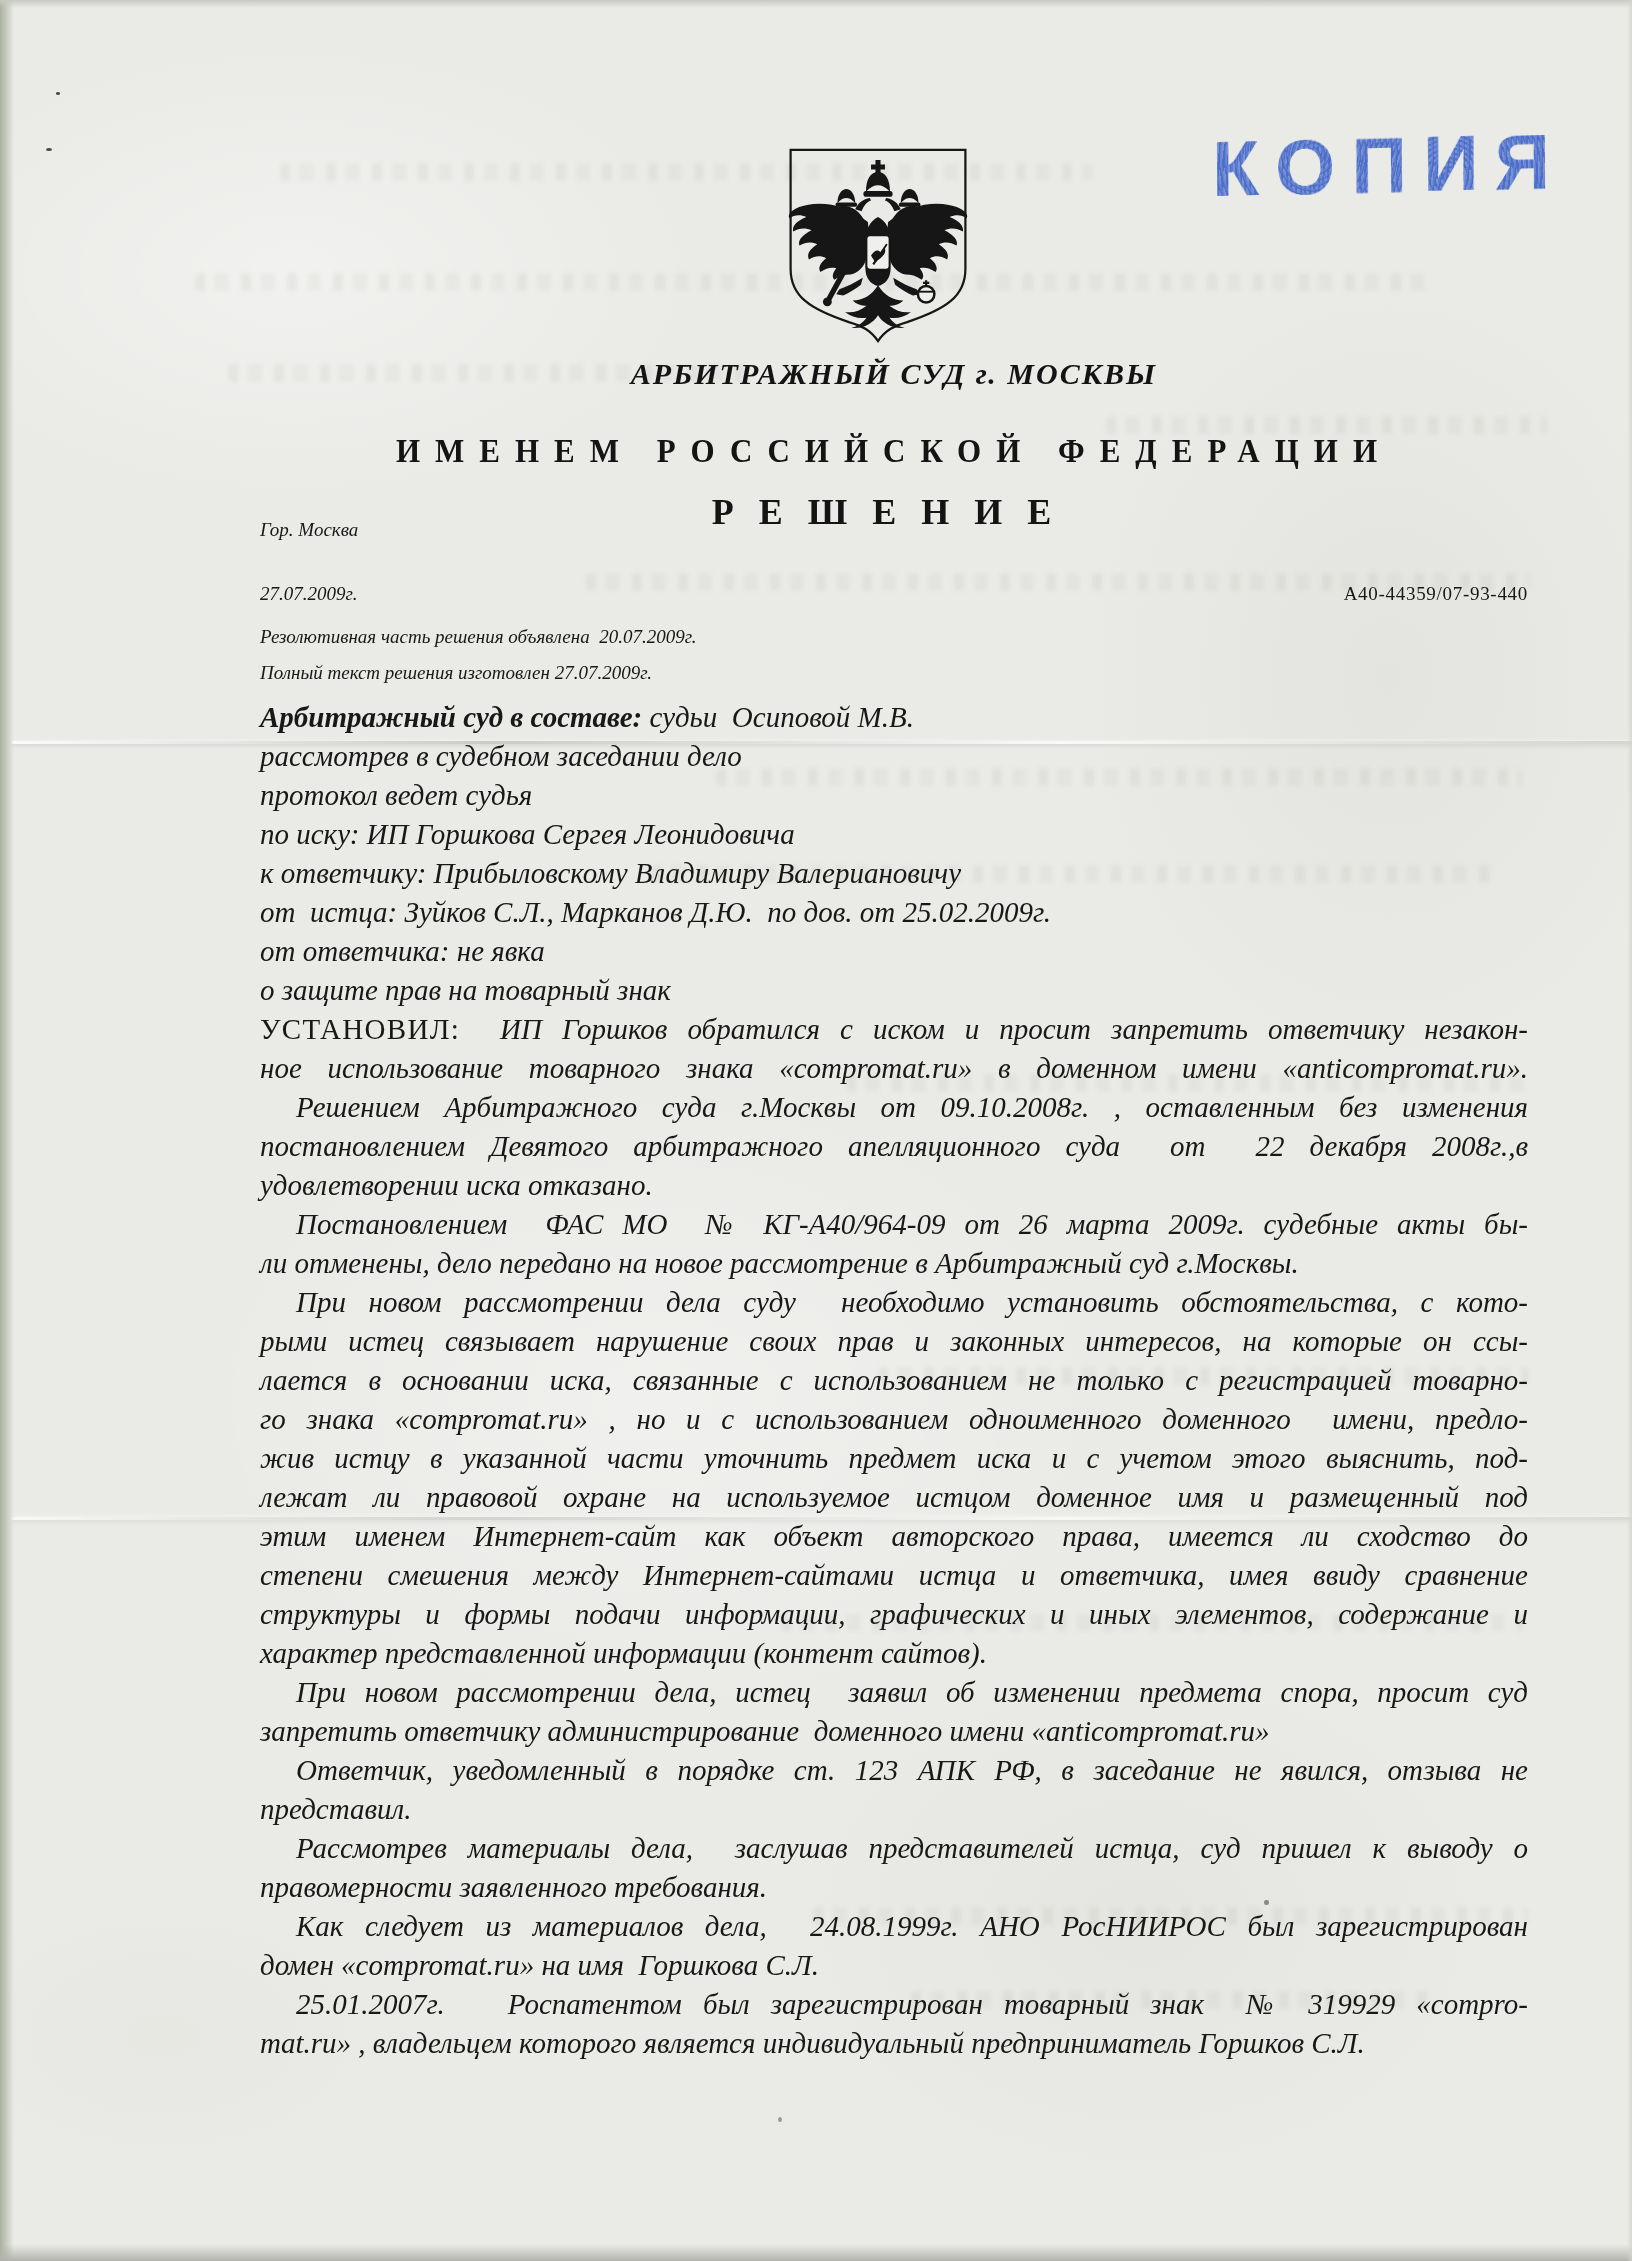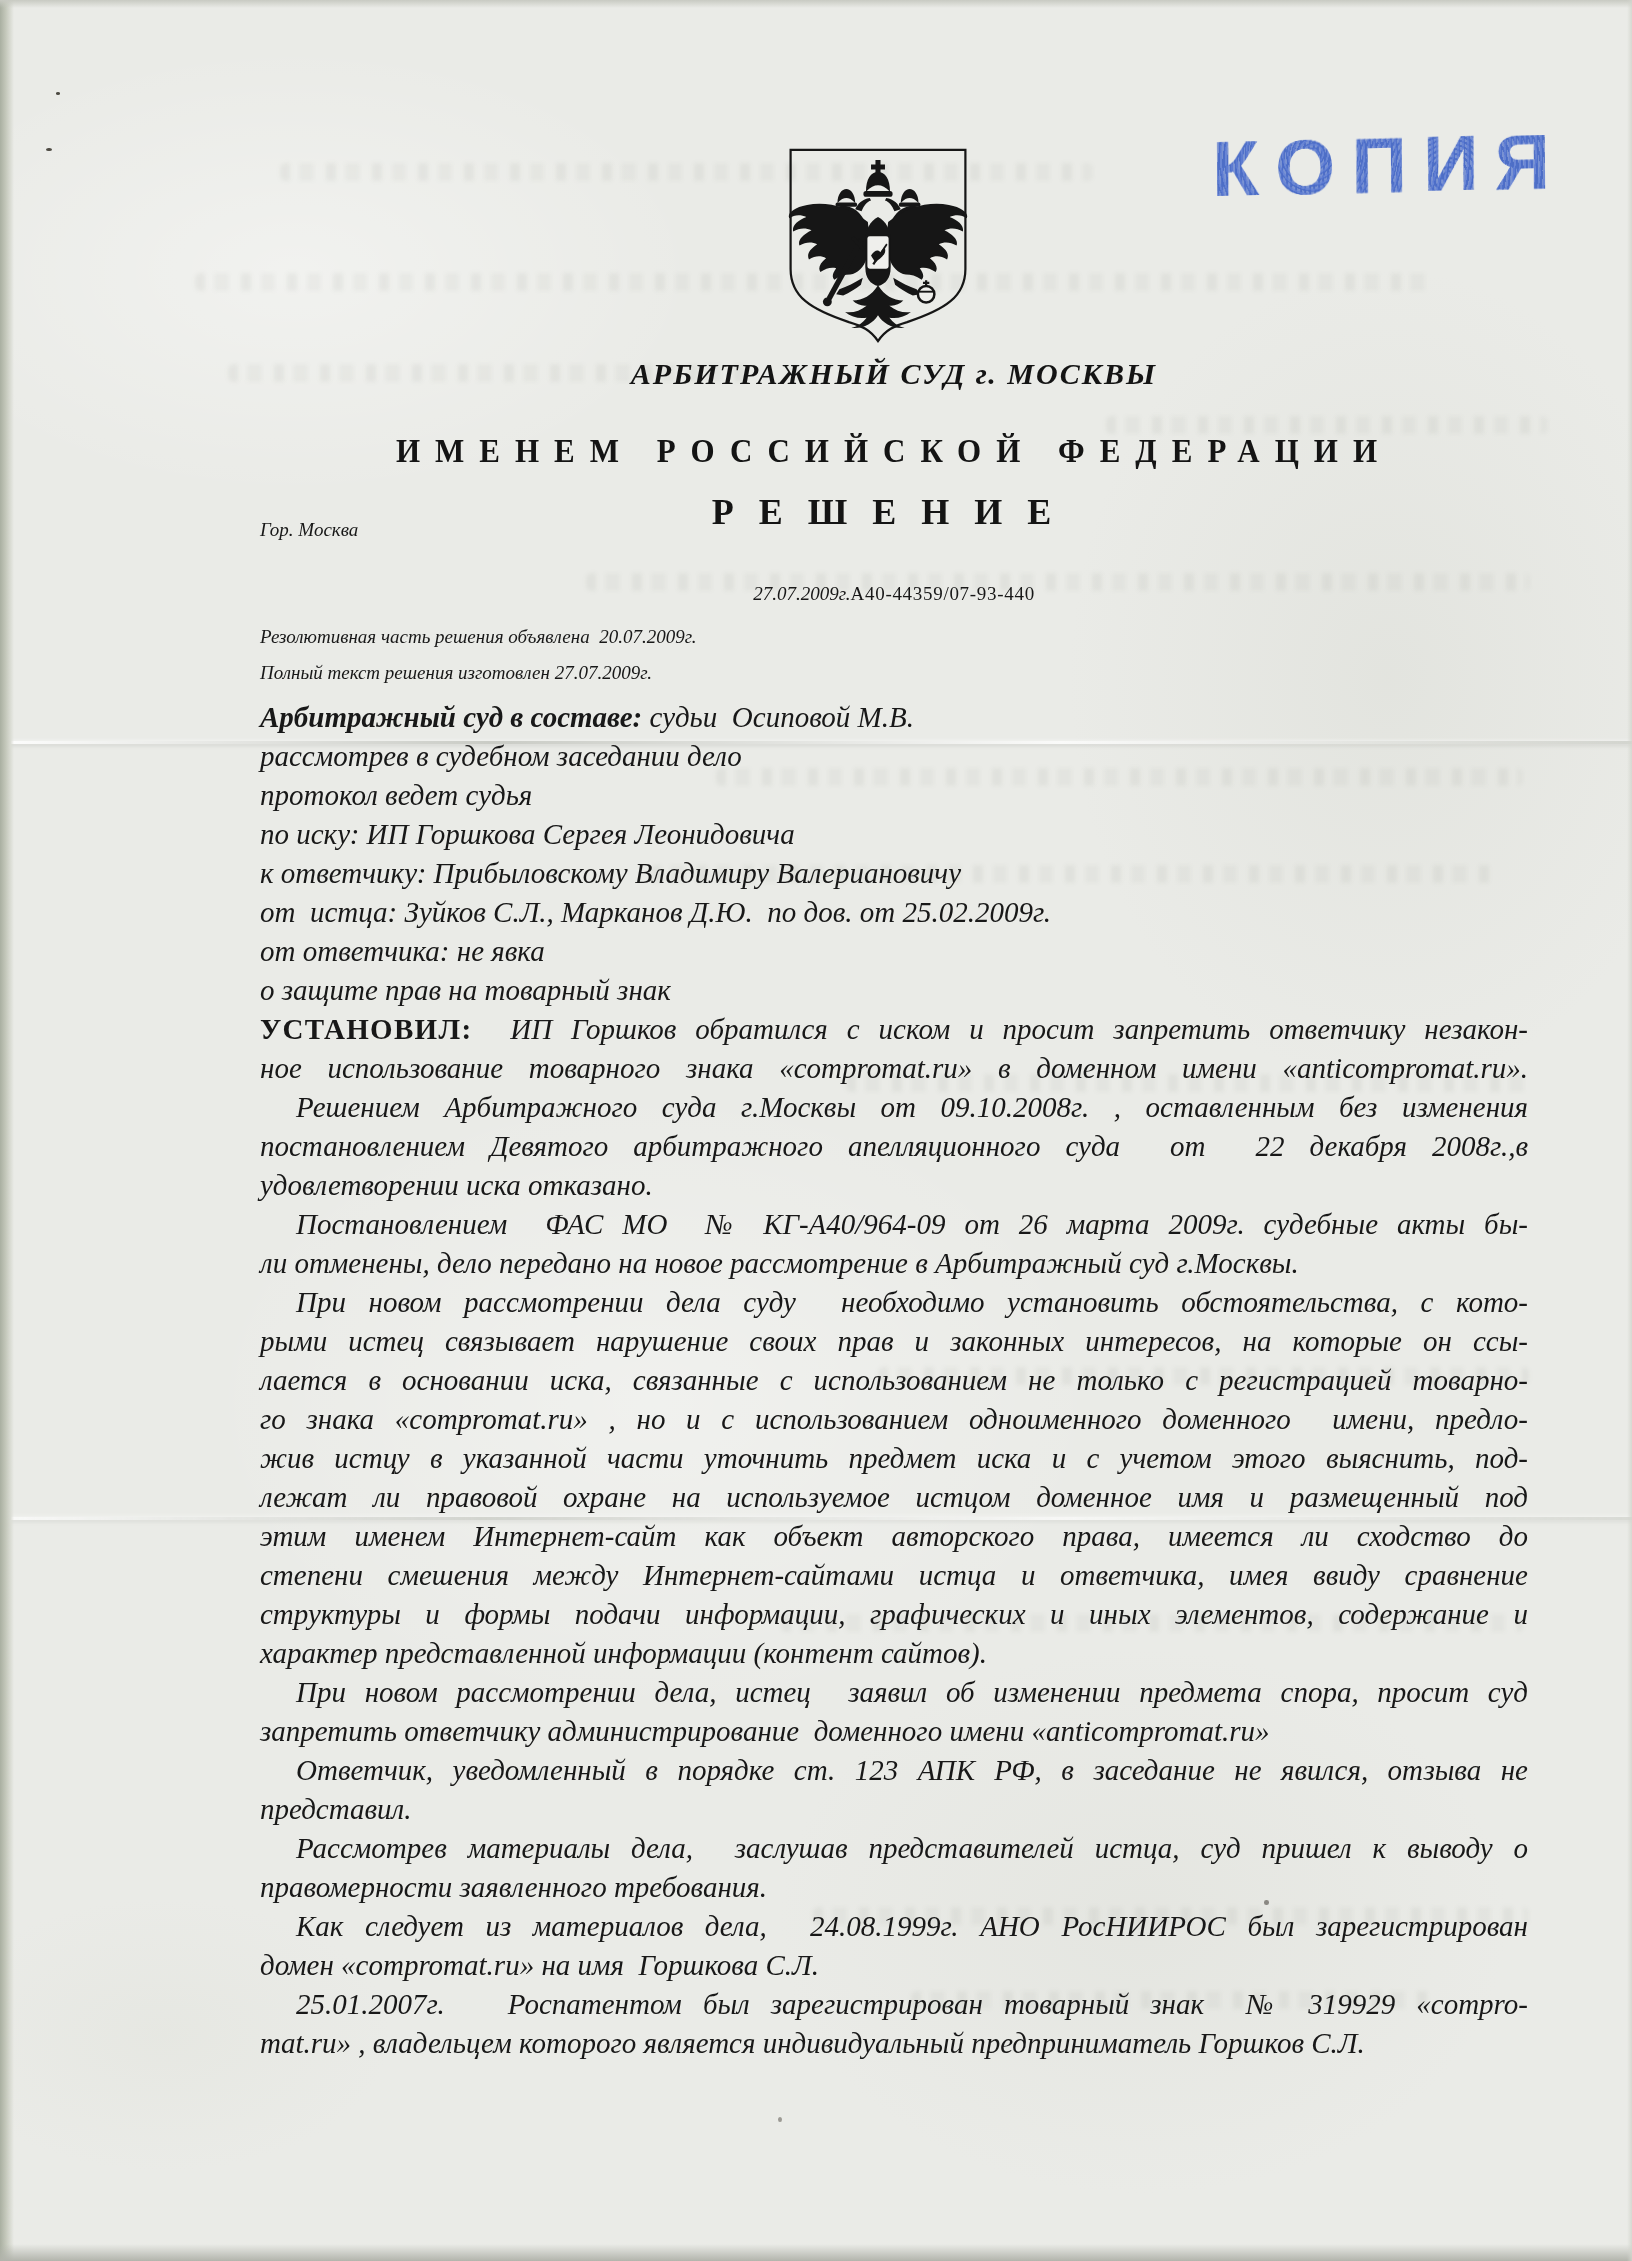--- a/index.html
+++ b/index.html
@@ -50,33 +50,33 @@
   .emblem{position:absolute;left:783px;top:143px;width:190px;height:210px;}
 
   
   .colcenter{position:absolute;left:260px;width:1268px;text-align:center;color:#141414;}
   .court{top:357px;font-size:30px;font-weight:bold;font-style:italic;letter-spacing:2px;}
   .inname{top:433px;font-size:31px;font-weight:bold;letter-spacing:15px;transform:scaleY(1.08);}
   .decision{top:491px;font-size:36px;font-weight:bold;letter-spacing:25px;}
 
   .hline{position:absolute;left:260px;width:1268px;font-style:italic;font-size:19px;color:#181818;white-space:pre-wrap;}
   .city{top:519px;}
-  .daterow{top:583px;display:flex;justify-content:center;}
+  .daterow{top:583px;display:flex;justify-content:space-between;}
   .casenum{font-style:normal;letter-spacing:0.7px;}
   .operative{top:626px;}
   .fulltext{top:662px;}
 
   
   .bodytext{position:absolute;left:260px;top:698px;width:1268px;font-style:italic;font-size:29px;
     line-height:39px;color:#181818;}
   .bline{white-space:pre-wrap;}
   .bline.indent{text-indent:36px;}
   .bline.just{text-align:justify;text-align-last:justify;}
   .bline .b{font-weight:bold;margin-top:25px;}
-  .bline .u{font-style:normal;letter-spacing:1.3px;font-weight:bold;}
+  .bline .u{font-style:normal;letter-spacing:1.3px;}
 
   .inkblur{filter:blur(0.3px);}
 </style>
 </head>
 <body>
 
 <div id="page">
 
   <div class="texture"></div>
 

